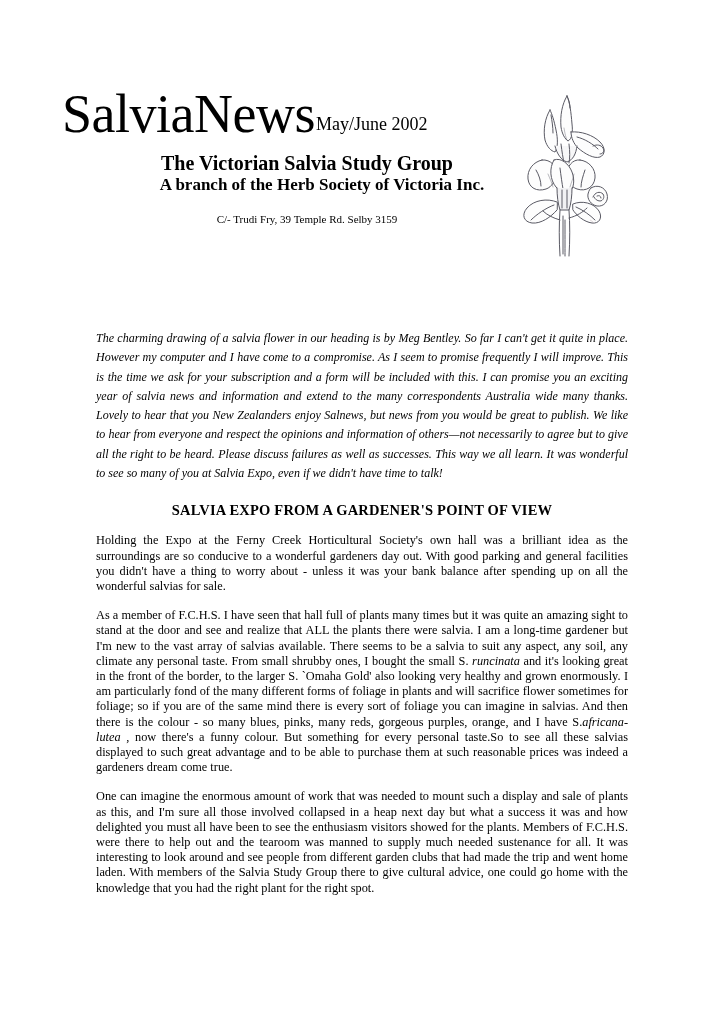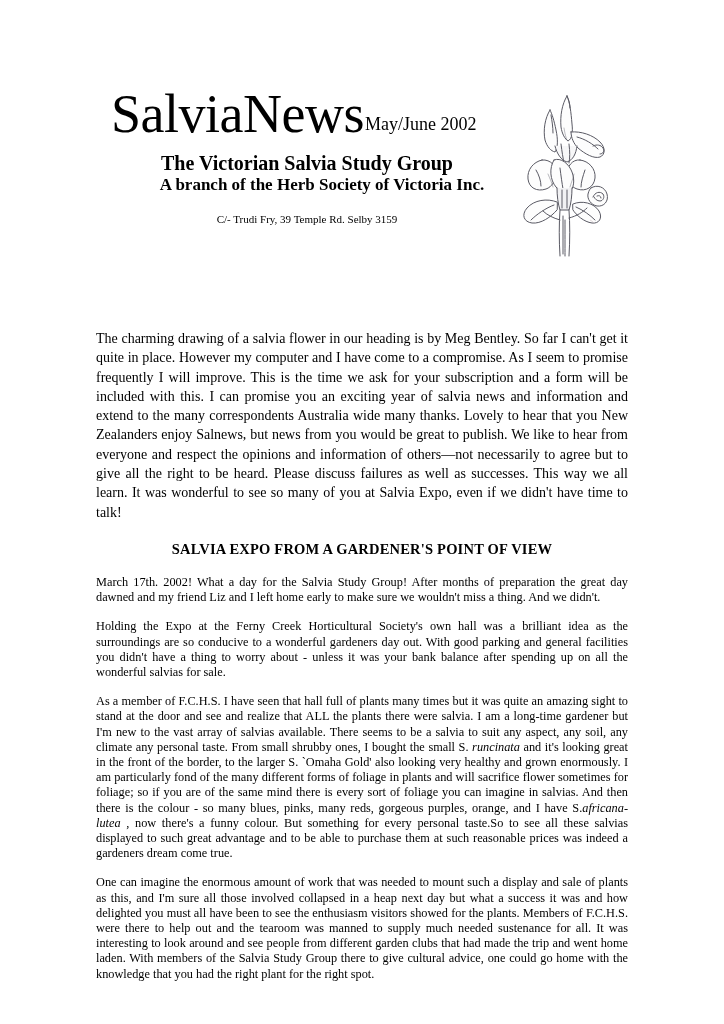--- a/index.html
+++ b/index.html
@@ -26,21 +26,21 @@
   
   .masthead {
     position: absolute;
     left: 0;
     top: 88px;
     width: 724px;
   }
   .masthead-title-row {
     position: relative;
     height: 52px;
-    padding-left: 111px;
+    padding-left: 62px;
   }
   .masthead-title {
     font-family: "Liberation Serif", serif;
     font-size: 54px;
     line-height: 52px;
     letter-spacing: -0.5px;
     display: inline-block;
     vertical-align: baseline;
     white-space: nowrap;
   }
@@ -103,21 +103,22 @@
 
   
   .content {
     position: absolute;
     left: 96px;
     top: 306px;
     width: 532px;
   }
   .intro {
     font-family: "Liberation Serif", serif;
-    font-size: 14px;
+    font-style: italic;
+    font-size: 12px;
     line-height: 19.3px;
     text-align: justify;
     margin-top: 23px;
   }
   .section-heading {
     font-family: "Liberation Serif", serif;
     font-weight: bold;
     font-size: 14.5px;
     text-align: center;
     margin-top: 19px;
@@ -205,21 +206,20 @@
       </g>
     </svg>
   </div>
 
   <div class="content">
 
     <p class="intro">The charming drawing of a salvia flower in our heading is by Meg Bentley. So far I can't get it quite in place. However my computer and I have come to a compromise. As I seem to promise frequently I will improve.  This is the time we ask for your subscription and a form will be included with this.  I can promise you an exciting year of salvia news and information and extend to the many correspondents Australia wide many thanks. Lovely to hear that you New Zealanders enjoy Salnews, but news from you would be great to publish.  We like to hear from everyone and respect the opinions and information of others—not necessarily to agree but to give all the right to be heard.  Please discuss failures as well as successes. This way we all learn. It was wonderful to see so many of you at Salvia Expo, even if we didn't have time to talk!</p>
 
     <h2 class="section-heading">SALVIA EXPO FROM A GARDENER'S POINT OF VIEW</h2>
 
-    <p class="body-para first">March 17th. 2002!  What a day for the Salvia Study Group!   After months of preparation the great day dawned  and my friend Liz and I left  home  early to make sure  we wouldn't miss a thing.  And we didn't.</p>
 
     <p class="body-para">Holding the Expo at the Ferny Creek Horticultural Society's own hall was a brilliant idea as the surroundings are so conducive to a wonderful gardeners day out.  With good parking and general facilities you didn't have a thing to worry about - unless it was your bank balance after spending up on all the wonderful salvias for sale.</p>
 
     <p class="body-para"><span>As a member of F.C.H.S. I have seen that hall full of plants many times but it was quite an amazing sight to stand at the door and see and realize that ALL the plants there were salvia.  I am a long-time gardener but I'm new to the vast array of salvias available.  There seems to be a salvia to suit any aspect, any soil, any climate any personal taste. From  small shrubby ones, I bought  the small  S. </span><em>runcinata</em><span> and it's looking great  in the front of the border, to the larger S. `Omaha Gold' also looking very healthy and grown enormously.  I am particularly fond of the many different forms of foliage in plants and will sacrifice flower sometimes for foliage; so if you  are of the same mind there is every sort of foliage you can imagine in salvias.  And then there is the colour - so many blues, pinks, many reds, gorgeous purples, orange, and I have S.</span><em>africana- lutea</em><span> , now there's a funny colour.  But something for every personal taste.So to see all these salvias displayed to such great advantage and to be able to purchase them at such reasonable prices was indeed a gardeners dream come true.</span></p>
 
     <p class="body-para">One can imagine the enormous amount of work that was needed to mount such a display and sale of plants as this, and I'm sure all those involved collapsed in a heap next day but what a success it  was and how delighted you must all have been to see the enthusiasm  visitors showed for the plants.  Members of  F.C.H.S. were there to help out and the tearoom was manned to supply much needed sustenance for all.  It was interesting to look around and see people from different garden clubs that  had made the trip and went home laden.  With members of the Salvia Study Group there to give  cultural advice, one could go home with the knowledge that you had the right plant for the right spot.</p>
 
 
   </div>
 

